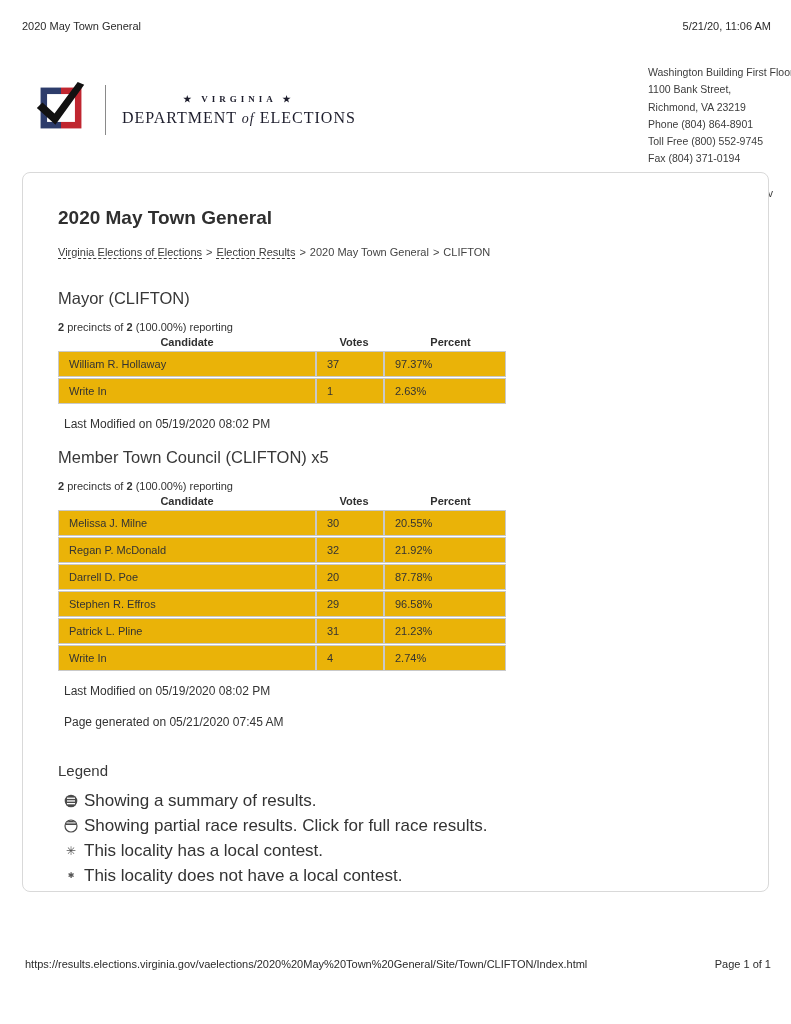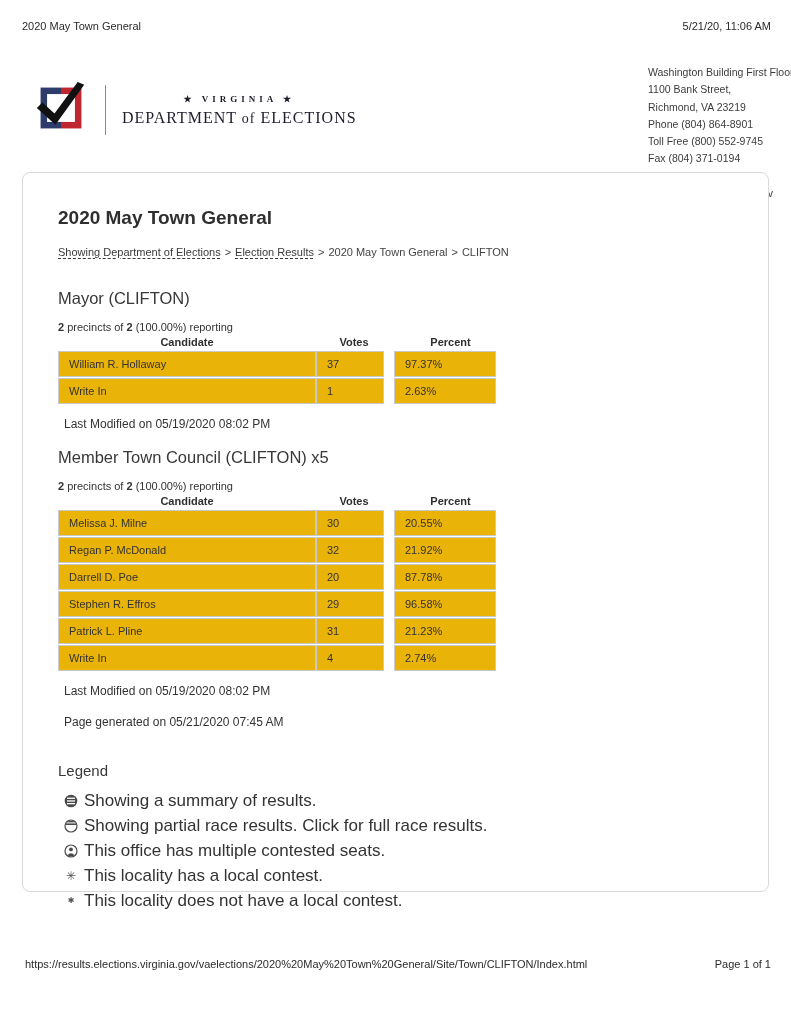--- a/index.html
+++ b/index.html
@@ -9,21 +9,21 @@
   
   .print-header { position:absolute; top:20px; left:22px; right:20px; display:flex; justify-content:space-between; font-size:11px; color:#2b2b2b; }
   .print-footer { position:absolute; top:958px; left:25px; right:20px; display:flex; justify-content:space-between; font-size:11px; color:#2b2b2b; }
 
   
   .brand { position:absolute; top:82px; left:35px; display:flex; align-items:center; }
   .brand-divider { width:1px; height:50px; background:#8a8a8a; margin:0 16px 0 18px; }
   .brand-text { font-family:"Liberation Serif", serif; color:#1d1d2c; text-align:center; }
   .brand-virginia { font-size:9px; letter-spacing:4px; font-weight:bold; margin-bottom:5px; }
   .brand-dept { font-size:16px; letter-spacing:1px; }
-  .brand-dept .of { font-size:14px; text-transform:lowercase; }
+  .brand-dept .of { font-style:italic; font-size:14px; text-transform:lowercase; }
   .address { position:absolute; top:64px; left:648px; width:150px; font-size:10.5px; line-height:17.3px; color:#3c3c3c; }
 
   
   .card { position:absolute; top:172px; left:22px; width:747px; height:720px; background:#fff; border:1px solid #d9d9d9; border-radius:8px; padding:26px 35px 0 35px; }
   .card h1 { font-size:19px; font-weight:bold; color:#2f2f2f; margin-top:8px; }
   .card h2 { font-size:16px; font-weight:400; color:#333; margin-top:21px; }
   .breadcrumb { font-size:11px; color:#444; margin-top:17px; }
   .breadcrumb a { color:#3a3a3a; text-decoration:underline; text-decoration-style:dashed; text-underline-offset:2px; cursor:pointer; }
   .breadcrumb .sep { margin:0 4px; }
 
@@ -35,21 +35,21 @@
 
   .results-table { margin-top:3px; width:451px; }
   .thead { display:flex; font-size:11px; font-weight:bold; color:#2f2f2f; margin-bottom:3px; }
   .thead .hc { width:258px; text-align:center; }
   .thead .hv { width:68px; text-align:center; margin-left:4px; }
   .thead .hp { width:117px; text-align:center; margin-left:4px; }
   .trow { display:flex; margin-bottom:1px; }
   .cell { border:1px solid #c9c9c9; background:#eab308; height:26px; display:flex; align-items:center; font-size:11px; color:#333; padding-left:10px; }
   .cell.c { width:258px; }
   .cell.v { width:68px; }
-  .cell.p { width:102px; margin-left:10px; }
+  .cell.p { width:122px; margin-left:0; }
 
   .last-modified { font-size:12px; color:#333; margin:13px 0 0 6px; }
   .page-generated { font-size:12px; color:#333; margin:17px 0 0 6px; }
 
   .legend { margin-top:33px; }
   .legend-title { font-size:15px; font-weight:400; color:#383838; }
   .legend-items { margin-top:12px; margin-left:6px; }
   .legend-item { display:flex; align-items:center; margin-bottom:5px; }
   .licon { width:14px; height:14px; display:flex; align-items:center; justify-content:center; margin-right:6px; flex:0 0 14px; }
   .legend-item span.ltext { font-size:17px; color:#333; }
@@ -91,21 +91,21 @@
   <div>Phone (804) 864-8901</div>
   <div>Toll Free (800) 552-9745</div>
   <div>Fax (804) 371-0194</div>
   <div>Email: info@elections.virginia.gov</div>
 </div>
 
 <div class="card">
   <h1>2020 May Town General</h1>
 
   <div class="breadcrumb">
-    <a>Showing Department of Elections</a><span class="sep">&gt;</span><a>Election Results</a><span class="sep">&gt;</span><span>2020 May Town General</span><span class="sep">&gt;</span><span>CLIFTON</span>
+    <a>Virginia Elections of Elections</a><span class="sep">&gt;</span><a>Election Results</a><span class="sep">&gt;</span><span>2020 May Town General</span><span class="sep">&gt;</span><span>CLIFTON</span>
   </div>
 
   <div class="race race-mayor">
     <div class="race-title">Mayor (CLIFTON)</div>
     <div class="precincts">
       <b>2</b><span> precincts of </span><b>2</b><span> (100.00%) reporting</span>
     </div>
     <div class="results-table">
       <div class="thead">
         <span class="hc">Candidate</span>
@@ -191,30 +191,20 @@
         <span class="licon">
           <svg width="14" height="14" viewBox="0 0 14 14">
               <circle cx="7" cy="7" r="6" fill="none" stroke="#4a4a4a" stroke-width="1.2"></circle>
               <path d="M1.4 6 A 5.8 5.8 0 0 1 12.6 6 Z" fill="#4a4a4a"></path>
               <rect x="2.5" y="3.4" width="9" height="1" fill="#fff"></rect>
             </svg>
         </span>
         <span class="ltext">Showing partial race results. Click for full race results.</span>
       </div>
       <div class="legend-item">
-        <span class="licon">
-          <svg width="14" height="14" viewBox="0 0 14 14">
-              <circle cx="7" cy="7" r="6" fill="none" stroke="#4a4a4a" stroke-width="1.2"></circle>
-              <circle cx="7" cy="5.4" r="1.9" fill="#4a4a4a"></circle>
-              <path d="M3.4 11.2 Q 7 7.2 10.6 11.2 A 6 6 0 0 1 3.4 11.2 Z" fill="#4a4a4a"></path>
-            </svg>
-        </span>
-        <span class="ltext">This office has multiple contested seats.</span>
-      </div>
-      <div class="legend-item">
         <span class="licon ast-big">✳</span>
         <span class="ltext">This locality has a local contest.</span>
       </div>
       <div class="legend-item">
         <span class="licon ast-small">✱</span>
         <span class="ltext">This locality does not have a local contest.</span>
       </div>
     </div>
   </div>
 </div>

